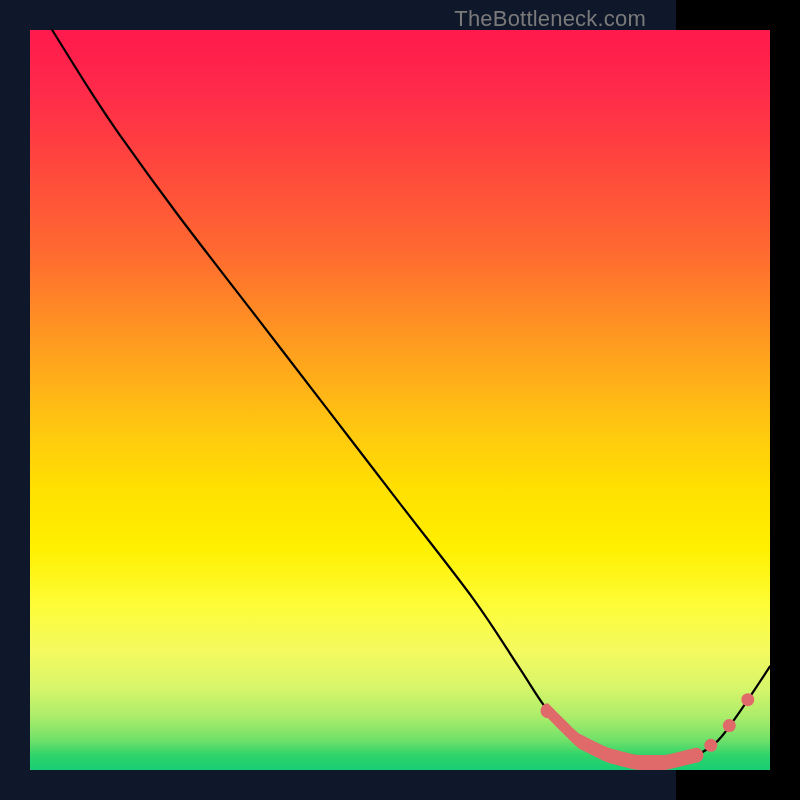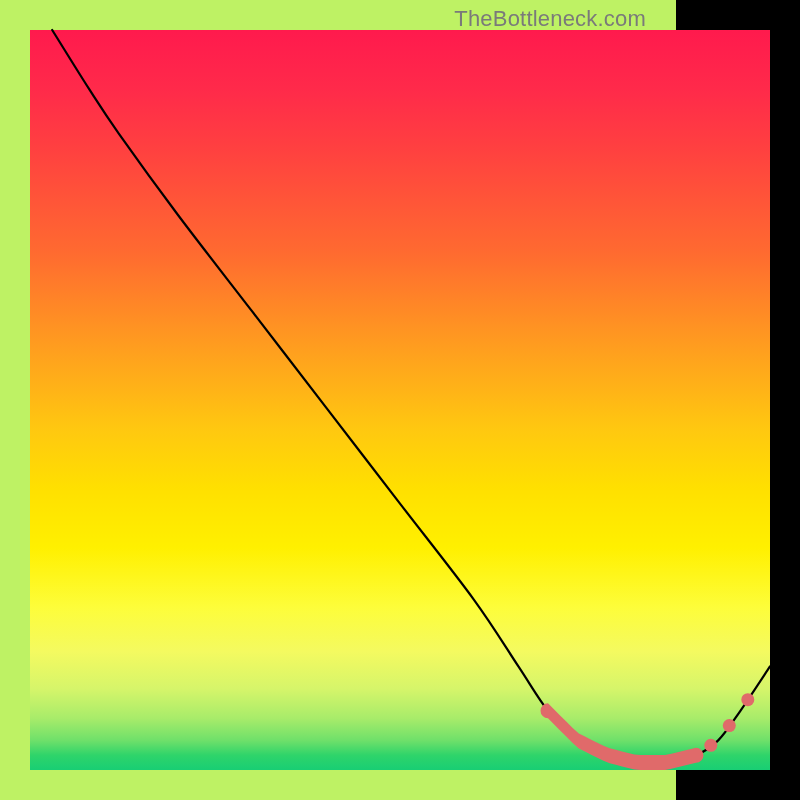--- a/index.html
+++ b/index.html
@@ -10,21 +10,21 @@
     background: #000;
     overflow: hidden;
     font-family: Arial, Helvetica, sans-serif;
   }
   .frame {
     position: absolute;
     top: 0;
     left: 0;
     width: 676px;
     height: 800px;
-    background: #bef264;
+    background: #0f172a;
   }
   .plot {
     position: absolute;
     top: 30px;
     left: 30px;
     width: 740px;
     height: 740px;
     
     background: linear-gradient(to bottom,
       #ff1a4d 0%,

